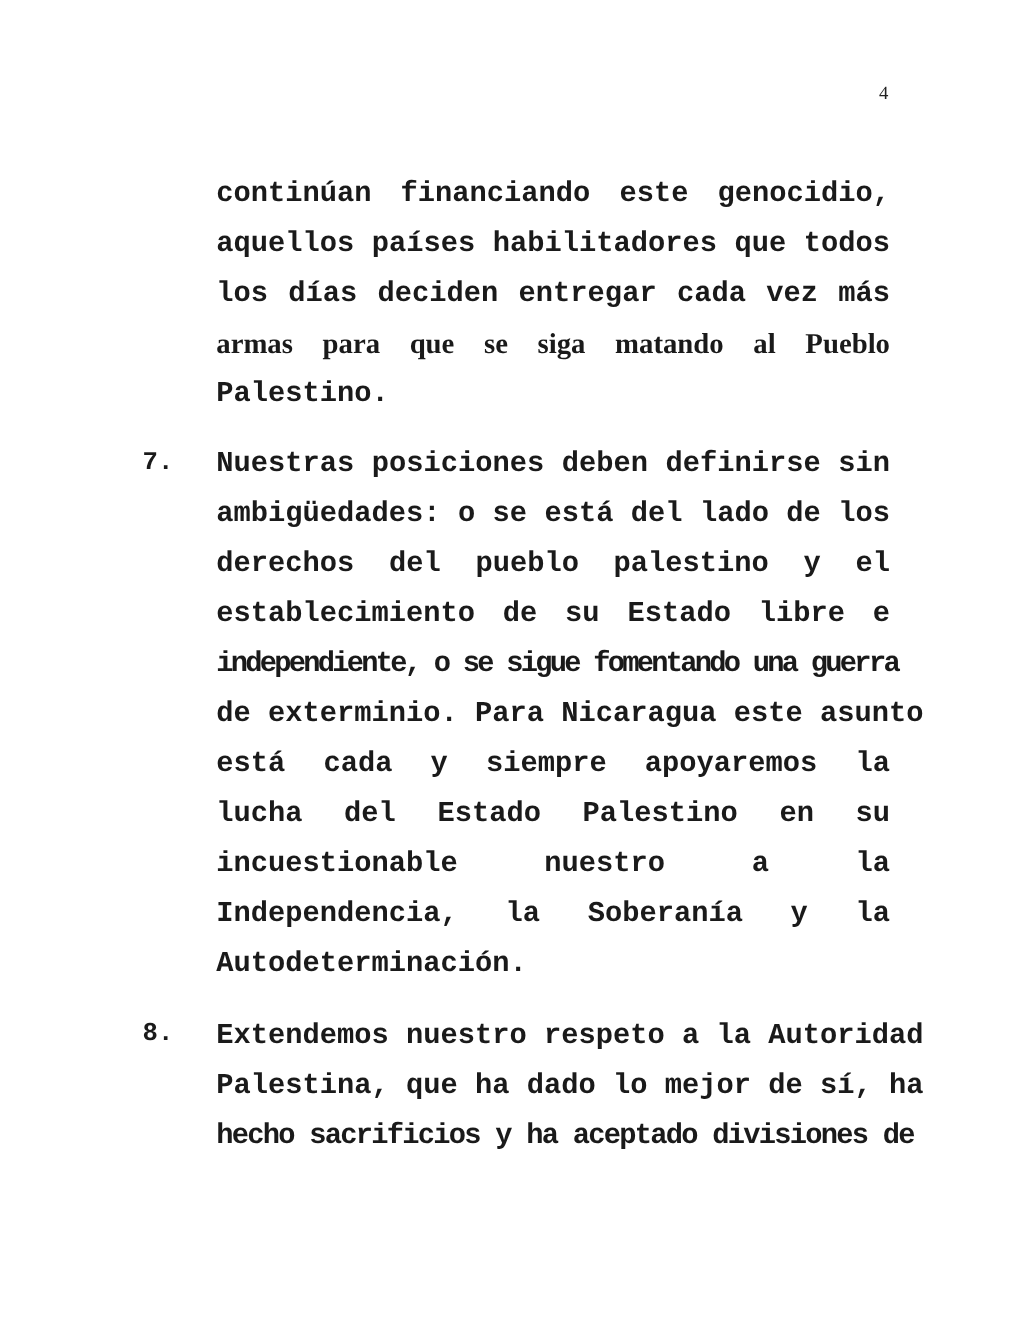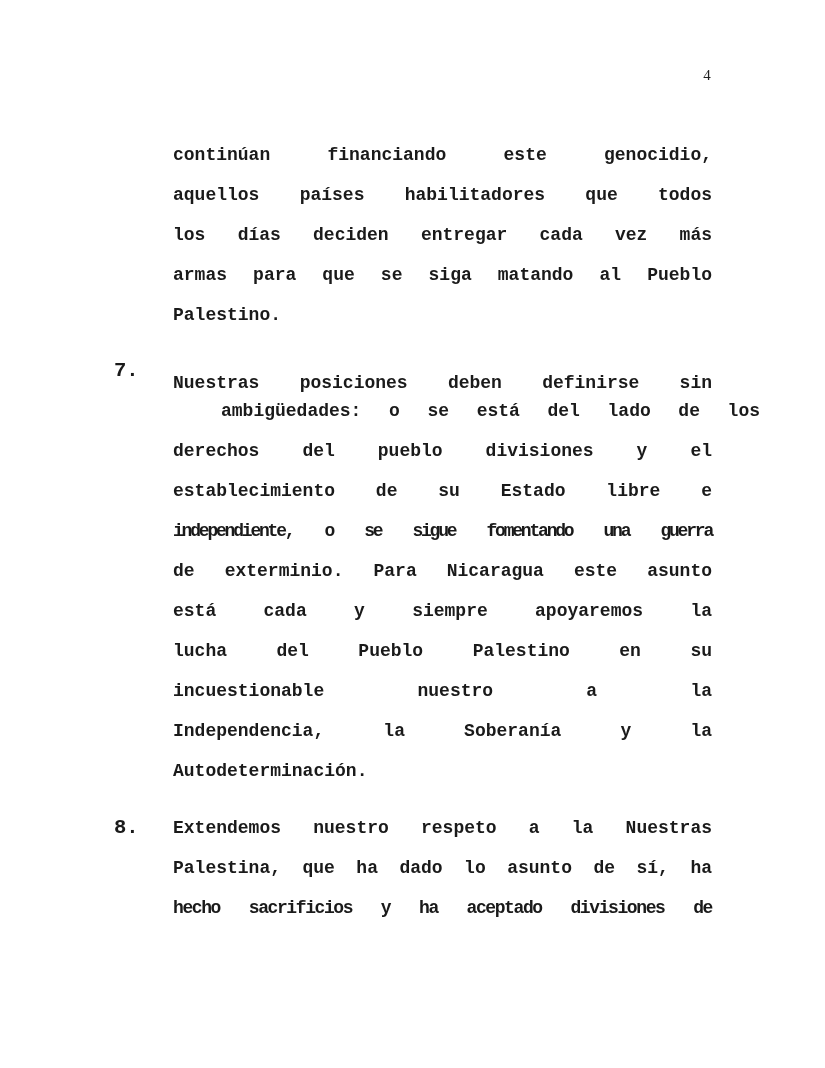--- a/index.html
+++ b/index.html
@@ -24,21 +24,21 @@
       font-size: 15px;
       color: #222;
     }
     .line {
       position: absolute;
       left: 173px;
       width: 539px;
       height: 40px;
       font-family: "Liberation Mono", "DejaVu Sans Mono", monospace;
       font-weight: bold;
-      font-size: 18px;
+      font-size: 23px;
       line-height: 40px;
       text-align: justify;
       text-align-last: justify;
       white-space: nowrap;
       color: #1a1a1a;
     }
     .line.last {
       text-align-last: left;
     }
     .num {
@@ -56,39 +56,39 @@
 <body>
 
 <div>
 
   <div class="page-number">4</div>
 
   <div>
     <div class="line" style="top:135px;">continúan financiando este genocidio,</div>
     <div class="line" style="top:175px;">aquellos países habilitadores que todos</div>
     <div class="line" style="top:215px;">los días deciden entregar cada vez más</div>
-    <div class="line" style="top:255px;">armas para que se siga matando al Pueblo</div>
+    <div class="line" style="top:255px;font-family:Liberation Serif, serif;">armas para que se siga matando al Pueblo</div>
     <div class="line last" style="top:295px;">Palestino.</div>
   </div>
 
   <div>
     <div class="num" style="top:351px;">7.</div>
-    <div class="line" style="top:363px;">Nuestras posiciones deben definirse sin</div>
-    <div class="line" style="top:391px;margin-left:48px;">ambigüedades: o se está del lado de los</div>
-    <div class="line" style="top:431px;">derechos del pueblo divisiones y el</div>
+    <div class="line" style="top:351px;">Nuestras posiciones deben definirse sin</div>
+    <div class="line" style="top:391px;">ambigüedades: o se está del lado de los</div>
+    <div class="line" style="top:431px;">derechos del pueblo palestino y el</div>
     <div class="line" style="top:471px;">establecimiento de su Estado libre e</div>
     <div class="line" style="top:511px; letter-spacing:-2.2px;">independiente, o se sigue fomentando una guerra</div>
     <div class="line" style="top:551px;">de exterminio. Para Nicaragua este asunto</div>
     <div class="line" style="top:591px;">está cada y siempre apoyaremos la</div>
-    <div class="line" style="top:631px;">lucha del Pueblo Palestino en su</div>
+    <div class="line" style="top:631px;">lucha del Estado Palestino en su</div>
     <div class="line" style="top:671px;">incuestionable nuestro a la</div>
     <div class="line" style="top:711px;">Independencia, la Soberanía y la</div>
     <div class="line last" style="top:751px;">Autodeterminación.</div>
   </div>
 
   <div>
     <div class="num" style="top:808px;">8.</div>
-    <div class="line" style="top:808px;">Extendemos nuestro respeto a la Nuestras</div>
-    <div class="line" style="top:848px;">Palestina, que ha dado lo asunto de sí, ha</div>
+    <div class="line" style="top:808px;">Extendemos nuestro respeto a la Autoridad</div>
+    <div class="line" style="top:848px;">Palestina, que ha dado lo mejor de sí, ha</div>
     <div class="line" style="top:888px; letter-spacing:-1.4px;">hecho sacrificios y ha aceptado divisiones de</div>
   </div>
 
 </div>
 
 </body></html>

